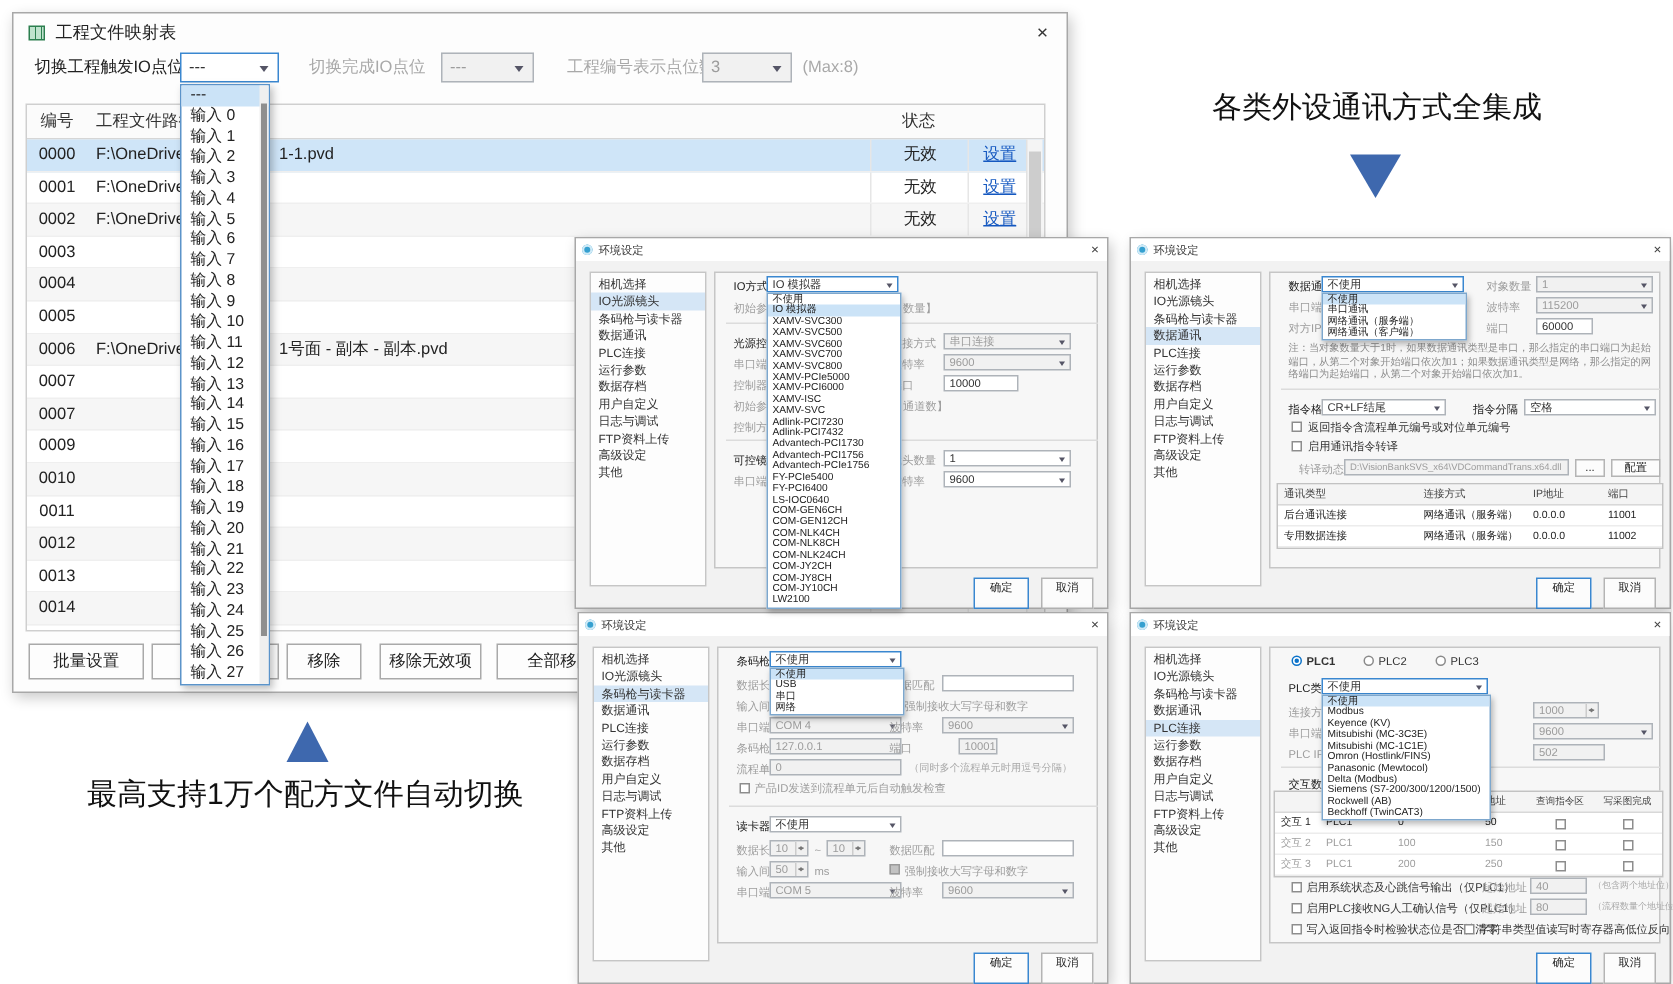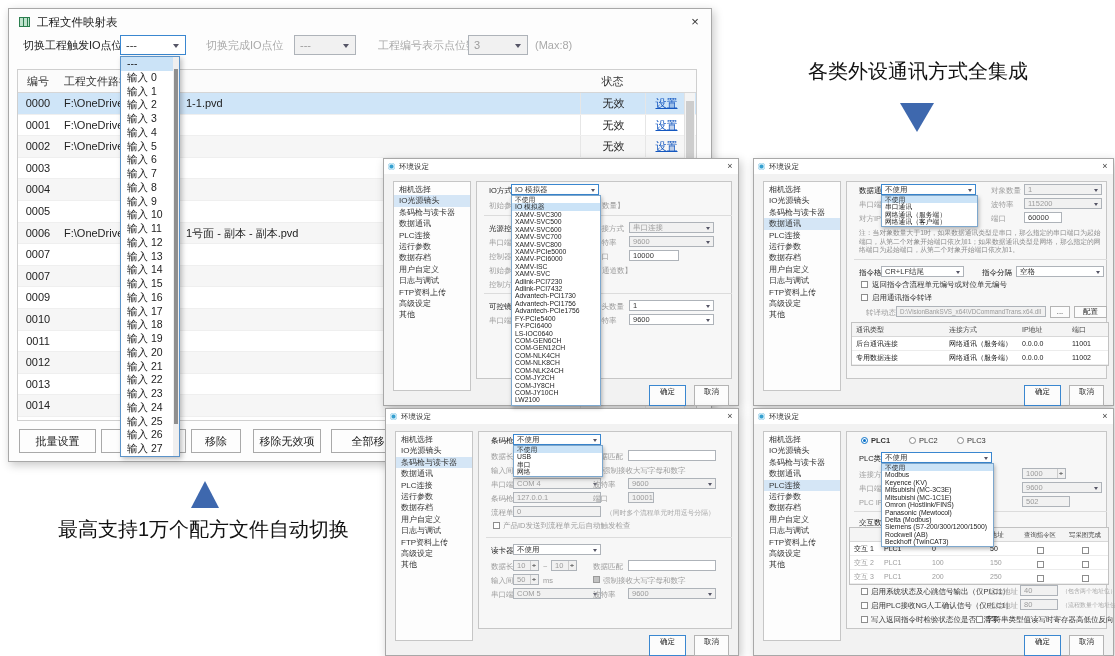--- a/index.html
+++ b/index.html
@@ -490,21 +490,21 @@
   <span class="lb" style="left:105px;top:56px">输入间隔</span>
   <i class="ck g" style="left:207px;top:57px"></i>
   <span class="lb" style="left:217px;top:56px">强制接收大写字母和数字</span>
   <span class="lb" style="left:105px;top:70px">串口端口</span>
   <div class="cb dis" style="left:127px;top:69px;width:88px">COM 4</div>
   <span class="lb" style="left:207px;top:70px">波特率</span>
   <div class="cb dis" style="left:242px;top:69px;width:88px">9600</div>
   <span class="lb" style="left:105px;top:84px">条码枪IP</span>
   <div class="inp dis" style="left:127px;top:83px;width:88px">127.0.0.1</div>
   <span class="lb" style="left:207px;top:84px">端口</span>
-  <div class="inp dis" style="left:242px;top:83px;width:26px">10001</div>
+  <div class="inp dis" style="left:253px;top:83px;width:26px">10001</div>
   <span class="lb" style="left:105px;top:98px">流程单元</span>
   <div class="inp dis" style="left:127px;top:97px;width:88px">0</div>
   <span class="lb hint" style="left:220px;top:98px;font-size:6.8px">（同时多个流程单元时用逗号分隔）</span>
   <i class="ck" style="left:107px;top:113px"></i>
   <span class="lb" style="left:117px;top:111px">产品ID发送到流程单元后自动触发检查</span>
   <div class="hr" style="left:100px;top:128px;width:246px"></div>
   <span class="lb dk" style="left:105px;top:136px">读卡器</span>
   <div class="cb" style="left:127px;top:135px;width:88px">不使用</div>
   <span class="lb" style="left:105px;top:152px">数据长度</span>
   <div class="spin dis" style="left:127px;top:151px;width:26px"><span>10</span><i class="sp"></i></div>

